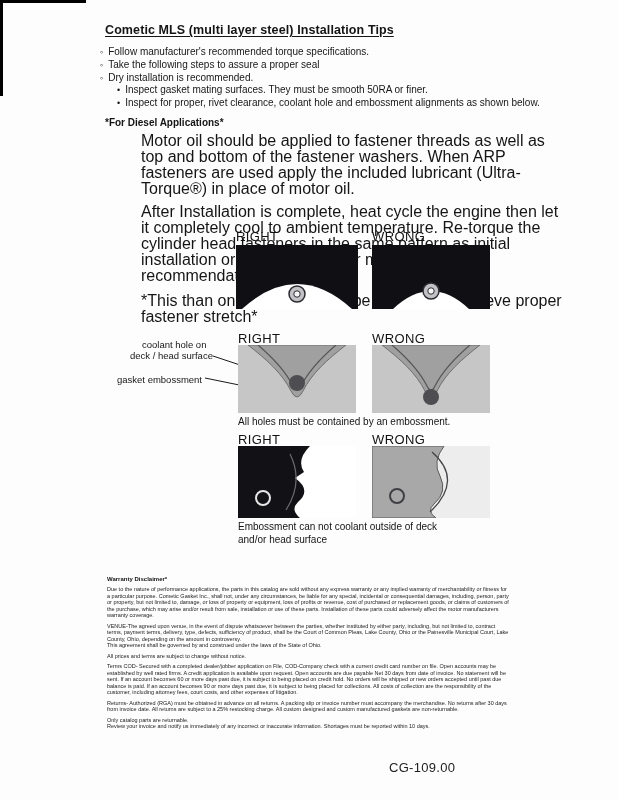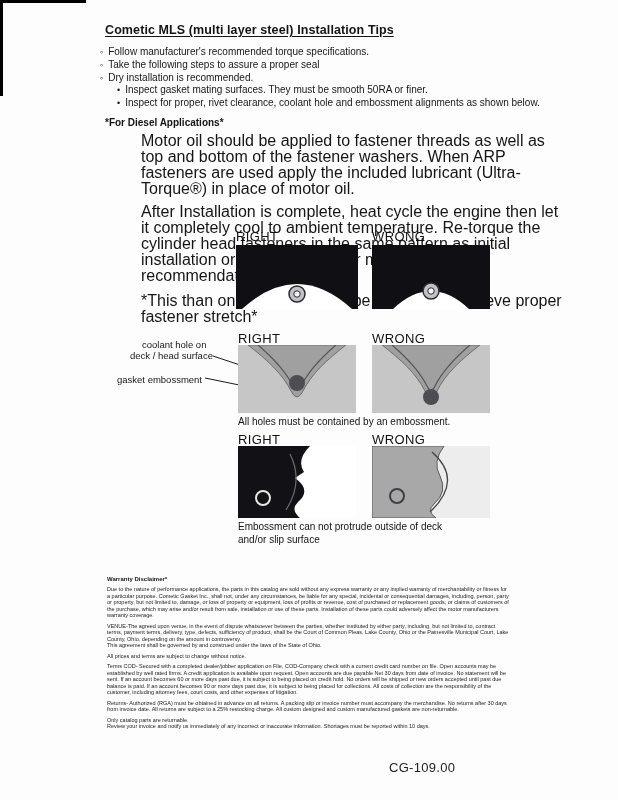--- a/index.html
+++ b/index.html
@@ -125,21 +125,21 @@
     <path d="M0,0 H72 Q58,14 66,26 L57,32 Q74,44 60,56 Q52,64 62,72 H0 Z" fill="#121216"></path>
     <path d="M52,8 Q66,36 48,64" fill="none" stroke="#6b6b72" stroke-width="1.2"></path>
     <circle cx="25" cy="52" r="7" fill="none" stroke="#e6e6e6" stroke-width="2"></circle>
   </svg>
   <svg class="abs panel" style="left:372px;top:446px" width="118" height="72" viewBox="0 0 118 72">
     <rect width="118" height="72" fill="#ededed"></rect>
     <path d="M0,0 H72 Q60,16 68,30 Q76,46 62,58 Q54,65 64,72 H0 Z" fill="#a8a8a8" stroke="#5a5a5a" stroke-width="1"></path>
     <path d="M60,6 Q92,34 58,66" fill="none" stroke="#46464a" stroke-width="1.3"></path>
     <circle cx="25" cy="50" r="7" fill="none" stroke="#3f3f44" stroke-width="2"></circle>
   </svg>
-  <div class="abs caption" style="left:238px;top:521px;width:212px">Embossment can not protrude outside of deck and/or slip surface</div>
+  <div class="abs caption" style="left:238px;top:521px;width:212px">Embossment can not coolant outside of deck and/or head surface</div>
 
   <div class="abs legal">
     <h3>Warranty Disclaimer*</h3>
     <p>Due to the nature of performance applications, the parts in this catalog are sold without any express warranty or any implied warranty of merchantability or fitness for a particular purpose.  Cometic Gasket Inc., shall not, under any circumstances, be liable for any special, incidental or consequential damages, including, person, party or property, but not limited to, damage, or loss of property or equipment, loss of profits or revenue, cost of purchased or replacement goods, or claims of customers of the purchase, which may arise and/or result from sale, installation or use of these parts.  Installation of these parts could adversely affect the motor manufacturers warranty coverage.</p>
     <p>VENUE-The agreed upon venue, in the event of dispute whatsoever between the parties, whether instituted by either party, including, but not limited to, contract terms, payment terms, delivery, type, defects, sufficiency of product, shall be the Court of Common Pleas, Lake County, Ohio or the Painesville Municipal Court, Lake County, Ohio, depending on the amount in controversy.
 This agreement shall be governed by and construed under the laws of the State of Ohio.</p>
     <p>All prices and terms are subject to change without notice.</p>
     <p>Terms COD- Secured with a completed dealer/jobber application on File, COD-Company check with a current credit card number on file.  Open accounts may be established by well rated firms.  A credit application is available upon request.  Open accounts are due payable Net 30 days from date of invoice.  No statement will be sent.  If an account becomes 60 or more days past due, it is subject to being placed on credit hold.  No orders will be shipped or new orders accepted until past due balance is paid.  If an account becomes 90 or more days past due, it is subject to being placed for collections.  All costs of collection are the responsibility of the customer, including attorney fees, court costs, and other expenses of litigation.</p>
     <p>Returns- Authorized (RGA) must be obtained in advance on all returns.  A packing slip or invoice number must accompany the merchandise.  No returns after 30 days from invoice date.  All returns are subject to a 25% restocking charge.  All custom designed and custom manufactured gaskets are non-returnable.</p>
     <p>Only catalog parts are returnable.

